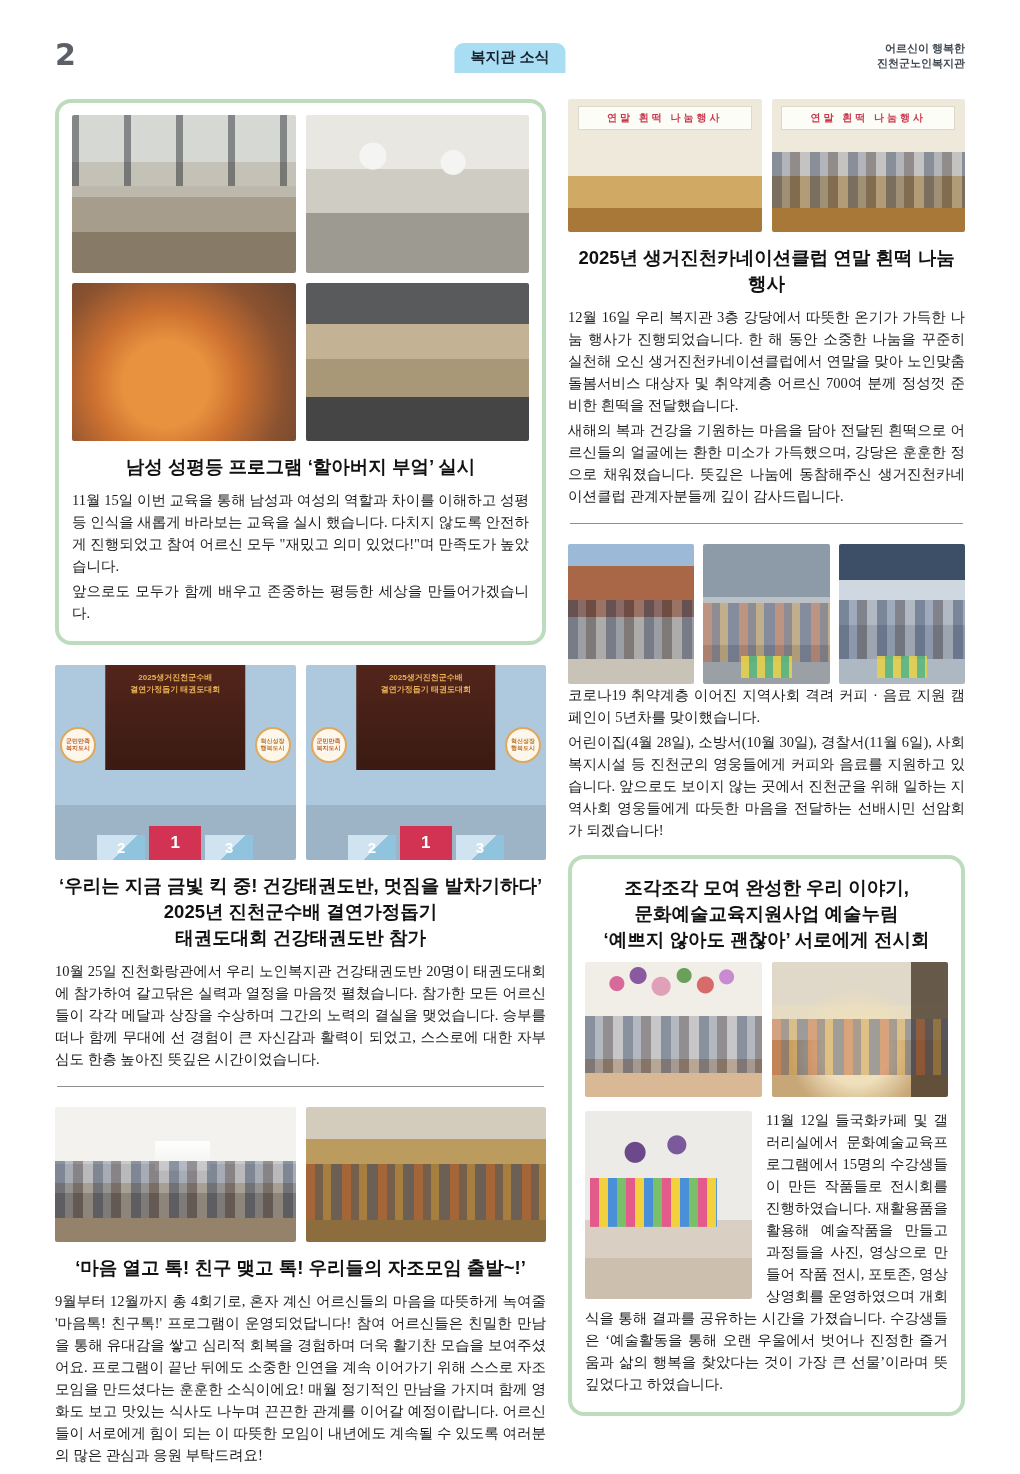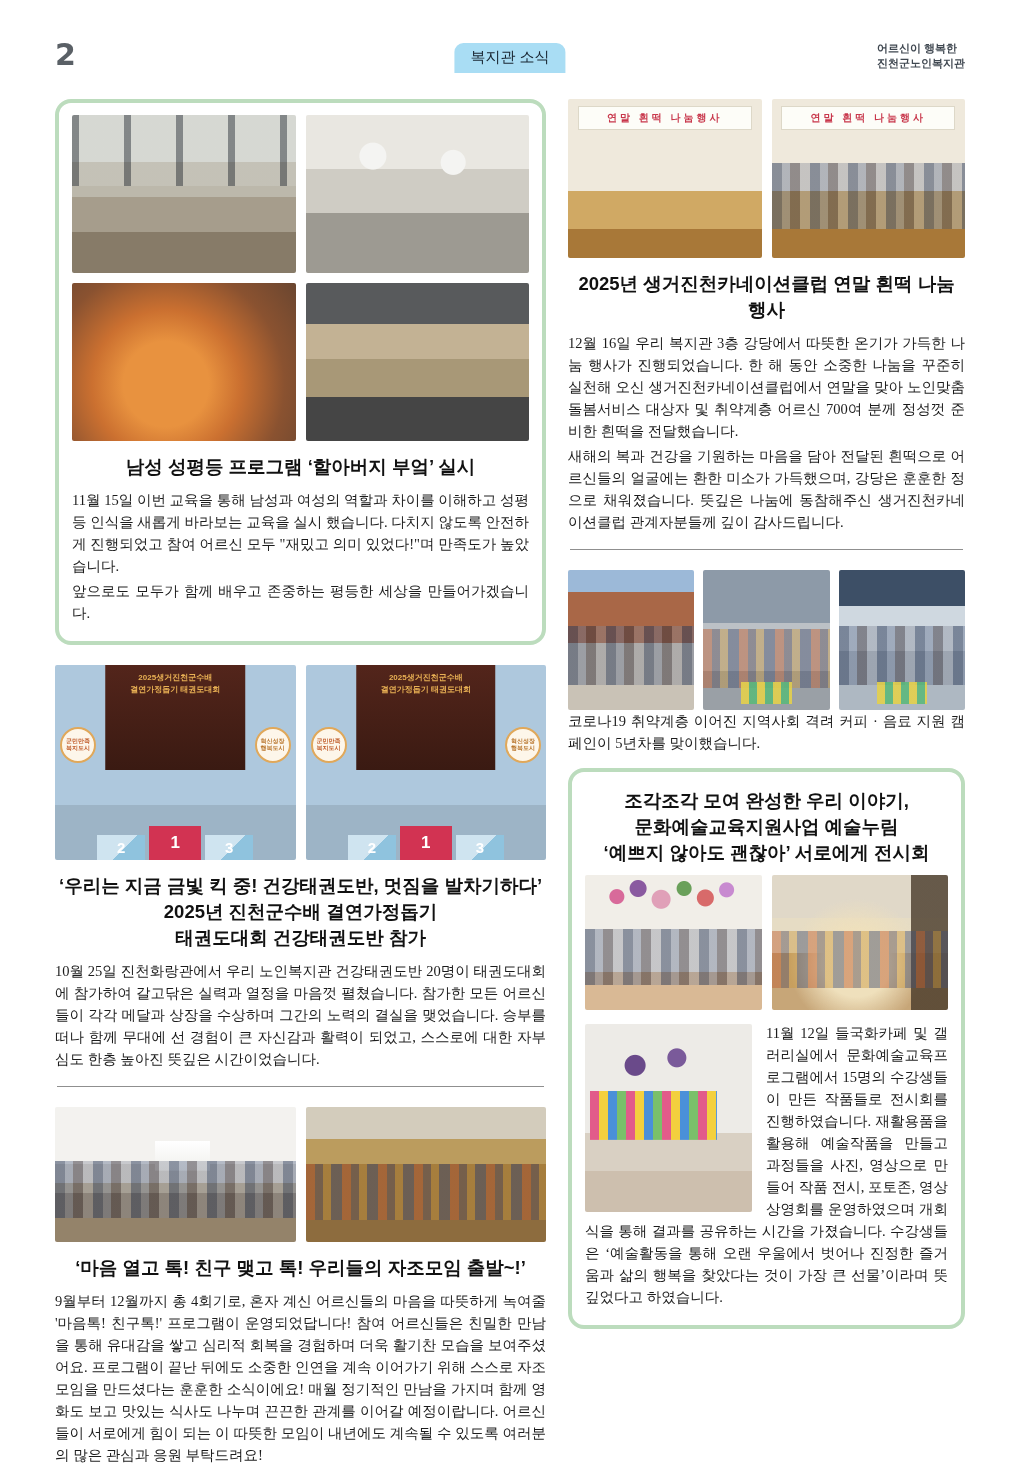--- a/index.html
+++ b/index.html
@@ -16,44 +16,44 @@
     font-family:"Liberation Serif", serif;color:#1c1c1c;
   }
   .page{padding:40px 55px 0;display:flex;flex-direction:column;height:100%;}
 
   
   .header{position:relative;display:flex;align-items:flex-end;height:40px;}
   .pagenum{font-family:"DejaVu Sans",sans-serif;font-weight:bold;font-size:30px;color:#5a6066;line-height:1;}
   .badge{
     position:absolute;left:50%;transform:translateX(-50%);bottom:-3px;
     background:var(--badge-bg);padding:5px 16px 6px;border-radius:9px 9px 0 0;
-    font-family:"Liberation Sans",sans-serif;font-weight:normal;font-size:15px;color:#16222e;
+    font-family:"Liberation Sans",sans-serif;font-weight:bold;font-size:15px;color:#16222e;
   }
-  .masthead{margin-left:auto;text-align:left;font-family:"Liberation Sans",sans-serif;
+  .masthead{margin-left:auto;text-align:right;font-family:"Liberation Sans",sans-serif;
     font-weight:bold;font-size:11px;line-height:1.3;color:#3f4750;}
   .rule-blue{height:3px;background:var(--accent-blue);border-radius:2px;}
   .header-rule{margin-top:3px;}
   .footer-rule{margin-top:22px;}
 
   
   .columns{display:grid;grid-template-columns:1fr 1fr;gap:22px;margin-top:26px;align-items:start;}
 
   .green-box{border:4px solid var(--box-green);border-radius:16px;padding:12px 13px 14px;}
 
   .article-title{font-family:"Liberation Sans",sans-serif;font-weight:bold;font-size:18.5px;
     line-height:1.4;text-align:center;color:#111;margin:13px 4px 9px;}
   .article-title div{white-space:nowrap;}
   .article-body p{font-size:14.5px;line-height:1.52;text-align:justify;margin:0 0 3px;}
 
   .separator{border:none;border-top:1px solid #8f8f8f;margin:16px 2px 20px;}
 
   
   .photo{position:relative;overflow:hidden;border-radius:2px;background:#cfcfcf;}
   .photo-grid2{display:grid;grid-template-columns:1fr 1fr;gap:10px;}
-  .h158{height:158px}.h150{height:195px}.h135{height:135px}.h125{height:159px}.h140{height:140px}
+  .h158{height:158px}.h150{height:195px}.h135{height:135px}.h125{height:133px}.h140{height:140px}
   .photo-grid3{display:grid;grid-template-columns:1fr 1fr 1fr;gap:9px;}
 
   .crowd::after{content:"";position:absolute;left:0;right:0;top:40%;height:42%;opacity:.85;
     background:repeating-linear-gradient(90deg,
       rgba(45,60,90,.62) 0 10px, rgba(95,110,140,.5) 10px 18px,
       rgba(55,50,60,.6) 18px 28px, rgba(130,135,150,.45) 28px 38px);}
   .crowd-warm::after{content:"";position:absolute;left:0;right:0;top:42%;height:42%;opacity:.85;
     background:repeating-linear-gradient(90deg,
       rgba(190,95,50,.55) 0 9px, rgba(90,80,90,.55) 9px 17px,
       rgba(200,150,60,.5) 17px 25px, rgba(70,80,110,.55) 25px 36px);}
@@ -244,20 +244,21 @@
       <hr class="separator">
 
       <div>
         <div class="photo-grid3">
           <div class="photo h140 ph-daycare crowd"></div>
           <div class="photo h140 ph-fire crowd-warm boxes"></div>
           <div class="photo h140 ph-police crowd boxes"></div>
         </div>
         <div class="article-body">
           <p>코로나19 취약계층 이어진 지역사회 격려 커피 · 음료 지원 캠페인이 5년차를 맞이했습니다.</p>
+          <p>어린이집(4월 28일), 소방서(10월 30일), 경찰서(11월 6일), 사회복지시설 등 진천군의 영웅들에게 커피와 음료를 지원하고 있습니다. 앞으로도 보이지 않는 곳에서 진천군을 위해 일하는 지역사회 영웅들에게 따듯한 마음을 전달하는 선배시민 선암회가 되겠습니다!</p>
         </div>
       </div>
 
       <div class="green-box" style="margin-top:14px;">
         <h2 class="article-title" style="margin-top:4px;">
           <div>조각조각 모여 완성한 우리 이야기,</div>
           <div>문화예술교육지원사업 예술누림</div>
           <div>‘예쁘지 않아도 괜찮아’ 서로에게 전시회</div>
         </h2>
         <div class="photo-grid2">

